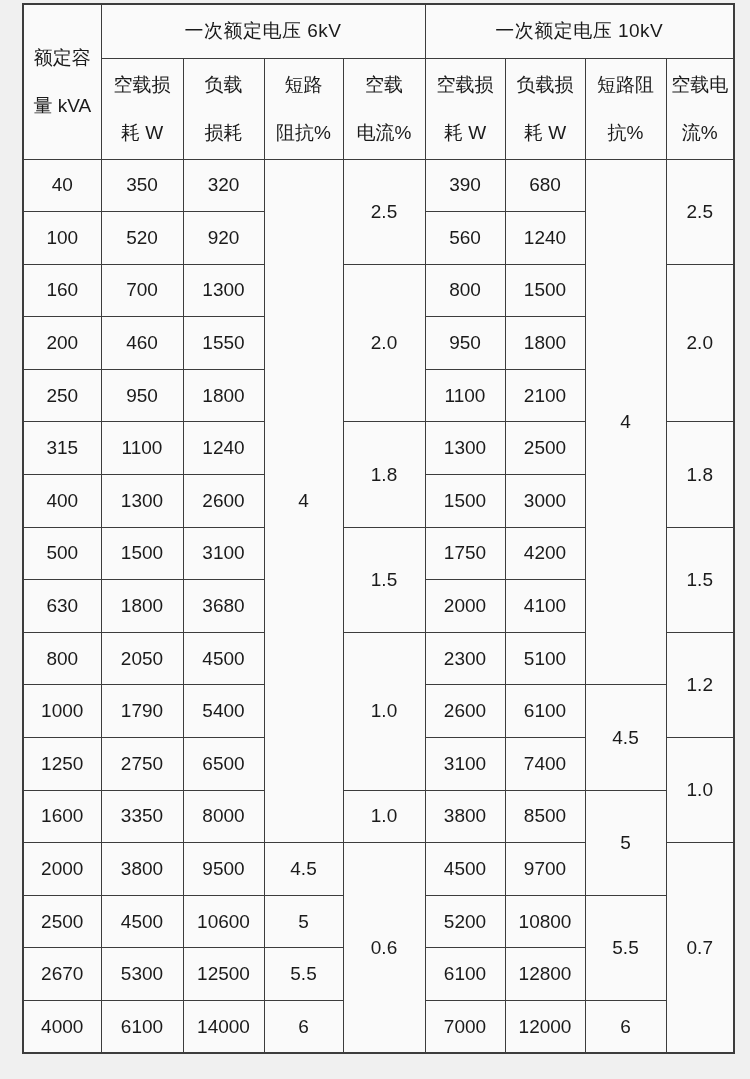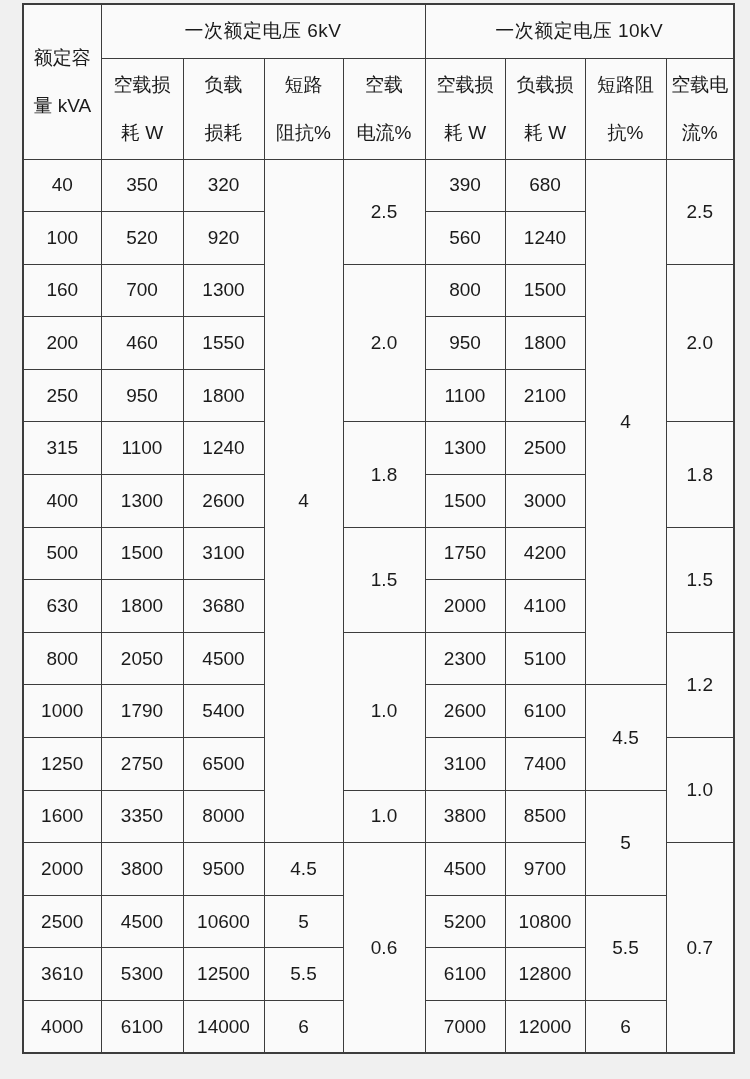--- a/index.html
+++ b/index.html
@@ -224,21 +224,21 @@
       <tr>
         <td>2500</td>
         <td>4500</td>
         <td>10600</td>
         <td>5</td>
         <td>5200</td>
         <td>10800</td>
         <td rowspan="2">5.5</td>
       </tr>
       <tr>
-        <td>3610</td>
+        <td>2670</td>
         <td>5300</td>
         <td>12500</td>
         <td>5.5</td>
         <td>6100</td>
         <td>12800</td>
       </tr>
       <tr>
         <td>4000</td>
         <td>6100</td>
         <td>14000</td>

